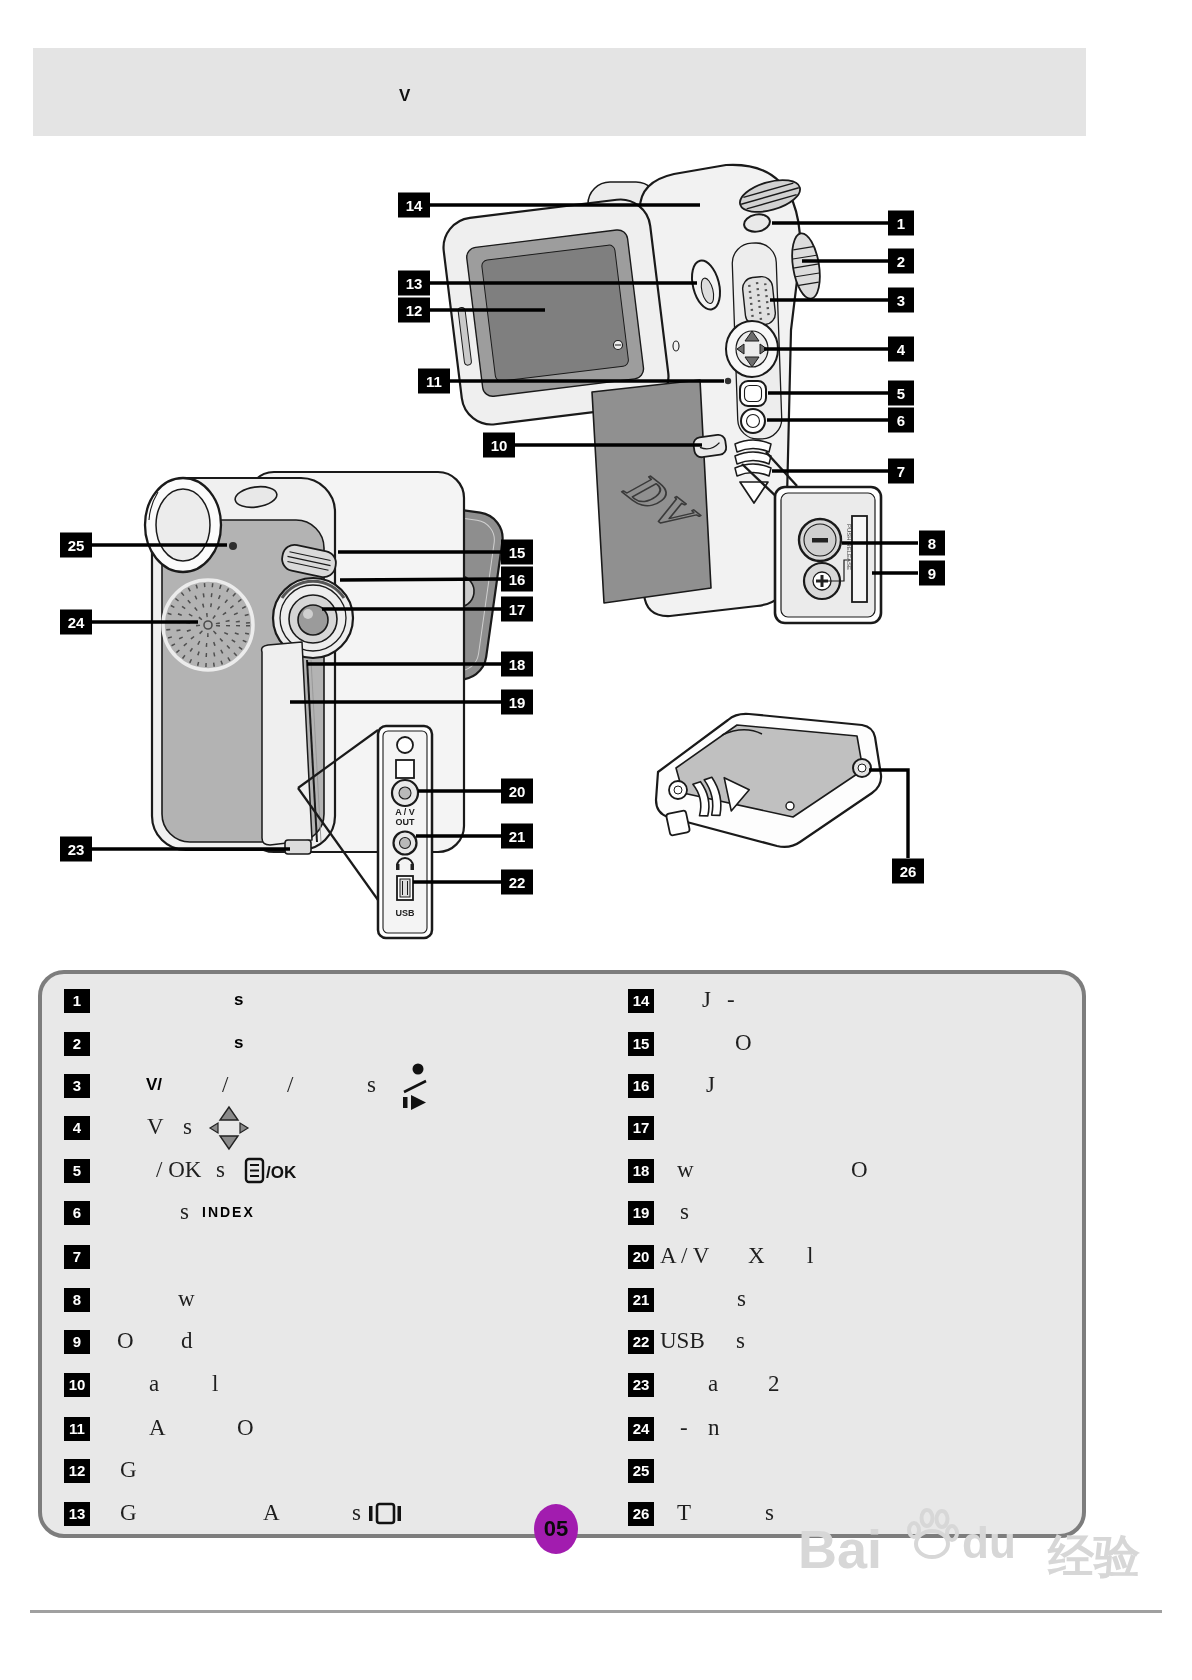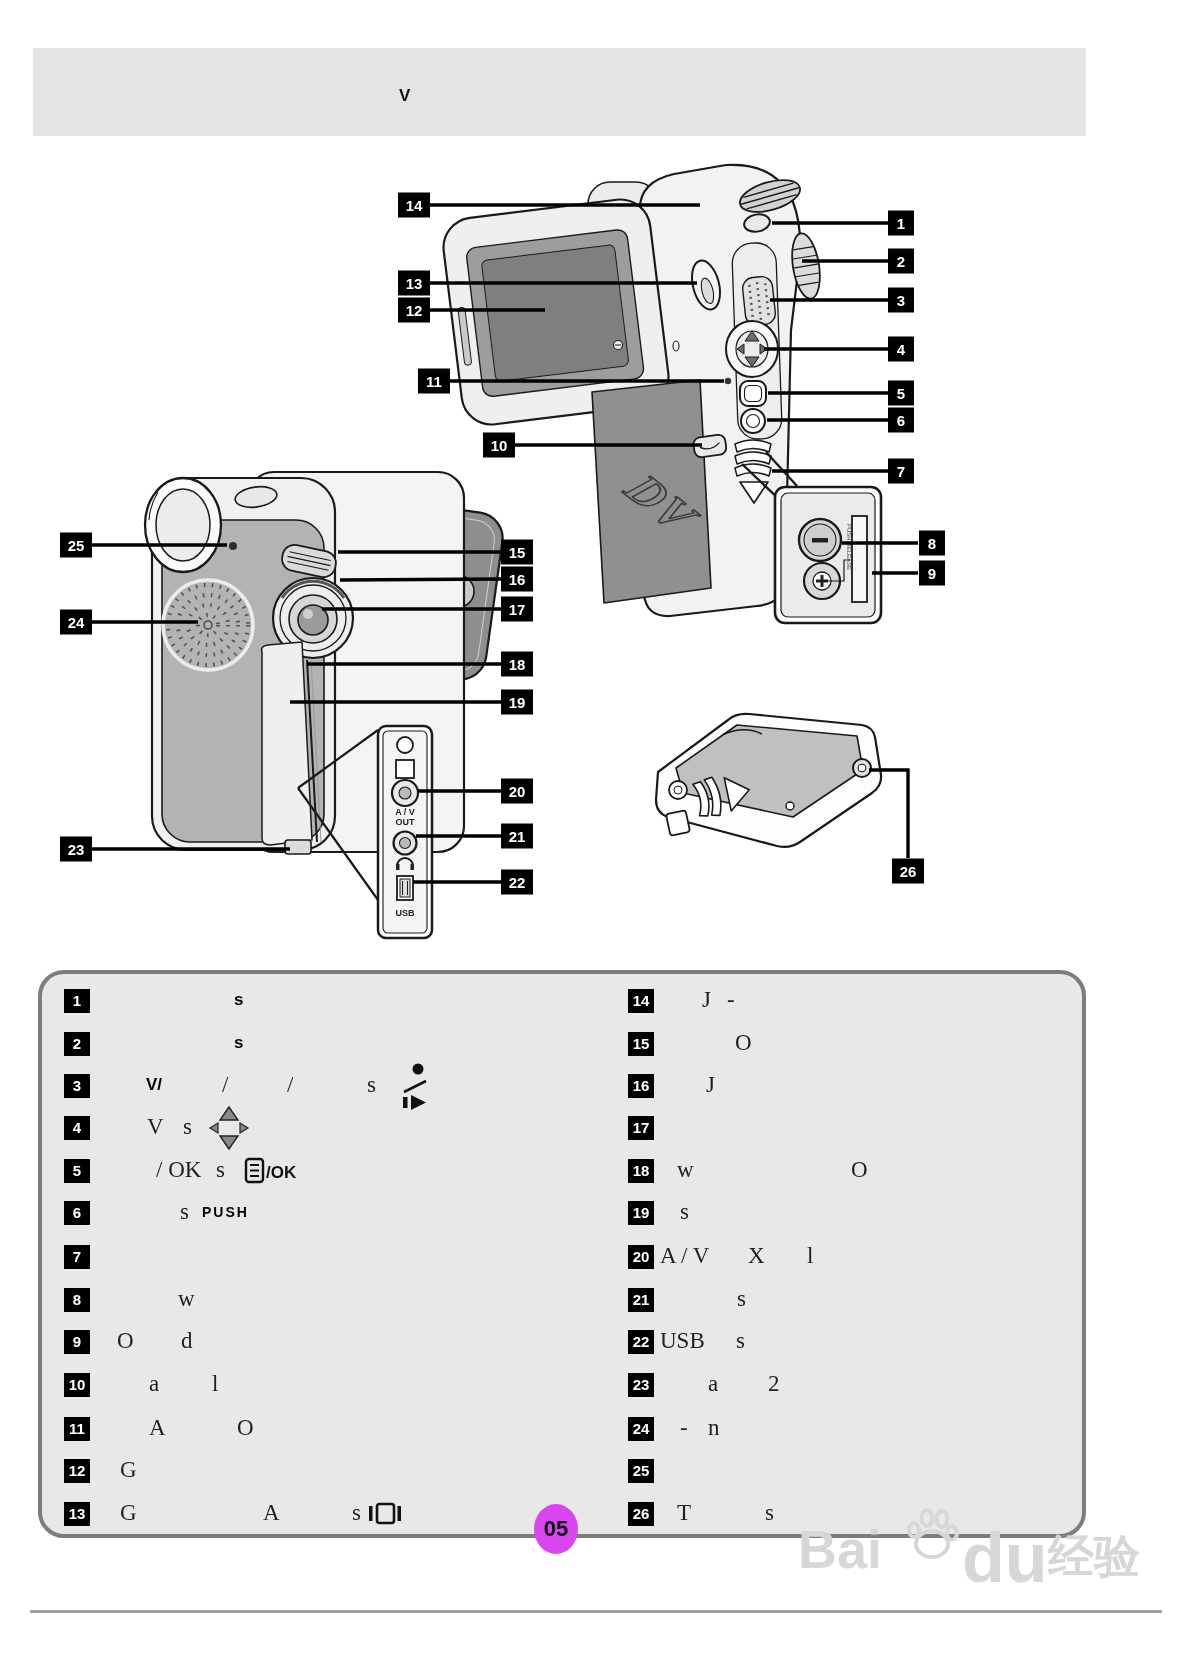--- a/index.html
+++ b/index.html
@@ -22,25 +22,25 @@
   .lnum{position:absolute;min-width:26px;height:24px;background:#000;color:#fff;text-align:center;
         font:bold 15px/24px "Liberation Sans",sans-serif;padding:0 2px;box-sizing:border-box;}
   .frag{position:absolute;transform:translateY(-54%);white-space:pre;color:#1f1f1f;}
   .frag.sf{font:23px "Liberation Serif",serif;}
   .frag.bs{font:bold 17px "Liberation Sans",sans-serif;color:#000;}
   .frag.bx{font:bold 14px "Liberation Sans",sans-serif;letter-spacing:2px;color:#000;}
   .row-icon{position:absolute;}
   
   .footer-line{position:absolute;left:30px;top:1610px;width:1132px;height:3px;background:#a0a0a0;}
   .page-oval{position:absolute;left:534px;top:1504px;width:44px;height:50px;border-radius:50%;
-             background:#d946ef;text-align:center;font:bold 22px/50px "Liberation Sans",sans-serif;color:#0a0a0a;}
+             background:#a21caf;text-align:center;font:bold 22px/50px "Liberation Sans",sans-serif;color:#0a0a0a;}
   
   .wm{position:absolute;color:#d7d7d7;font-weight:bold;}
   .wm-bai{left:798px;top:1518px;font-size:54px;font-family:"Liberation Sans",sans-serif;}
-  .wm-du{left:962px;top:1518px;font-size:70px;font-family:"Liberation Sans",sans-serif;}
+  .wm-du{left:962px;top:1518px;font-size:44px;font-family:"Liberation Sans",sans-serif;}
   .wm-cn{left:1048px;top:1526px;font-size:46px;font-family:"Liberation Sans",sans-serif;}
   .wm-url{left:795px;top:1584px;font-size:35px;font-family:"Liberation Sans",sans-serif;color:#dadada;}
   .wm-paw{position:absolute;left:904px;top:1506px;}
 </style>
 </head>
 <body>
 
 <div class="page">
 
   <div class="header-bar"></div>
@@ -341,21 +341,21 @@
       <span class="frag sf" style="left: 287px; top: 1086px;">/</span>
       <span class="frag sf" style="left: 367px; top: 1086px;">s</span>
       <div class="lnum" style="left: 64px; top: 1116px;">4</div>
       <span class="frag sf" style="left: 147px; top: 1128px;">V</span>
       <span class="frag sf" style="left: 183px; top: 1128px;">s</span>
       <div class="lnum" style="left: 64px; top: 1159px;">5</div>
       <span class="frag sf" style="left: 156px; top: 1171px;">/ OK</span>
       <span class="frag sf" style="left: 216px; top: 1171px;">s</span>
       <div class="lnum" style="left: 64px; top: 1201px;">6</div>
       <span class="frag sf" style="left: 180px; top: 1213px;">s</span>
-      <span class="frag bx" style="left: 202px; top: 1213px;">PUSH</span>
+      <span class="frag bx" style="left: 202px; top: 1213px;">INDEX</span>
       <div class="lnum" style="left: 64px; top: 1245px;">7</div>
       <div class="lnum" style="left: 64px; top: 1288px;">8</div>
       <span class="frag sf" style="left: 178px; top: 1300px;">w</span>
       <div class="lnum" style="left: 64px; top: 1330px;">9</div>
       <span class="frag sf" style="left: 117px; top: 1342px;">O</span>
       <span class="frag sf" style="left: 181px; top: 1342px;">d</span>
       <div class="lnum" style="left: 64px; top: 1373px;">10</div>
       <span class="frag sf" style="left: 149px; top: 1385px;">a</span>
       <span class="frag sf" style="left: 212px; top: 1385px;">l</span>
       <div class="lnum" style="left: 64px; top: 1417px;">11</div>

